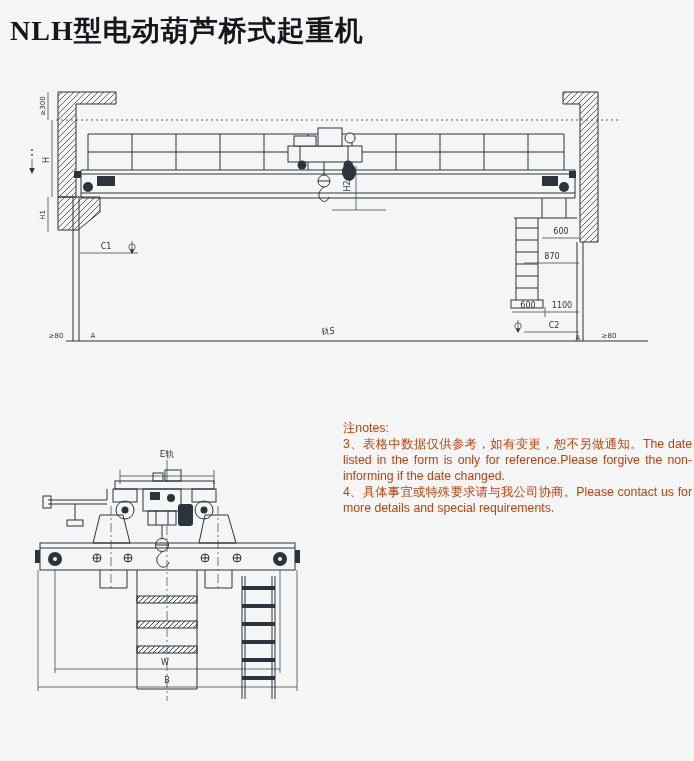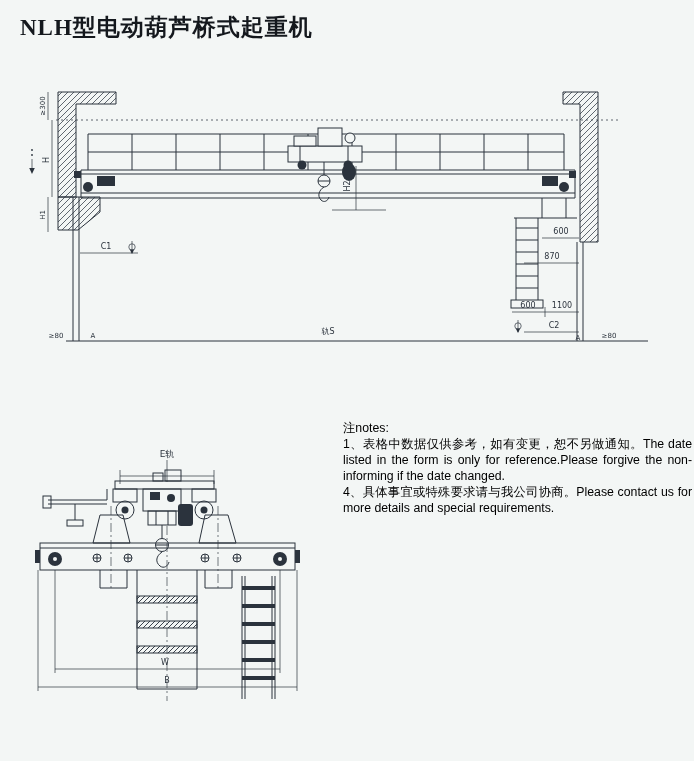--- a/index.html
+++ b/index.html
@@ -2,41 +2,41 @@
 <html><head>
 <meta charset="utf-8">
 <style>
   html,body{margin:0;padding:0;}
   body{
     width:694px;height:761px;position:relative;overflow:hidden;
     background:#f3f6f5;
     font-family:"Liberation Sans", sans-serif;
   }
   .title{
-    position:absolute;left:20px;top:12px;
+    position:absolute;left:10px;top:12px;
     font-family:"Liberation Serif","DejaVu Serif",serif;
-    font-weight:700;font-size:23px;color:#14181d;letter-spacing:1px;
+    font-weight:700;font-size:28px;color:#14181d;letter-spacing:1px;
     white-space:nowrap;
   }
   .drawing{position:absolute;}
   #front-view{left:18px;top:70px;}
   #side-view{left:15px;top:426px;}
   svg .ink{stroke:#2b333d;fill:none;stroke-width:1;}
   svg .thin{stroke:#2b333d;fill:none;stroke-width:0.7;}
   svg .dash{stroke:#39424c;fill:none;stroke-width:0.8;stroke-dasharray:2,3;}
   svg .cl{stroke:#39424c;fill:none;stroke-width:0.7;stroke-dasharray:9,3,2,3;}
   svg .fill{fill:#2b333d;stroke:none;}
   svg .paper{fill:#f3f6f5;stroke:#2b333d;stroke-width:1;}
   svg text.dim{
     font-family:"DejaVu Sans",sans-serif;font-size:8px;fill:#2b333d;stroke:none;
   }
   svg text.dim.sm{font-size:7px;}
   .notes{
     position:absolute;left:343px;top:420px;width:349px;
-    color:#000000;font-size:12.3px;line-height:16px;text-align:justify;
+    color:#c2410c;font-size:12.3px;line-height:16px;text-align:justify;
   }
   .notes p{margin:0;}
 </style>
 </head>
 <body>
 
 <div class="title">NLH型电动葫芦桥式起重机</div>
 
 <svg id="front-view" class="drawing" width="660" height="305" viewBox="0 0 660 305">
   <defs>
@@ -302,15 +302,15 @@
     <line class="thin" x1="265" y1="144" x2="265" y2="247"></line>
     <line class="thin" x1="40" y1="243" x2="265" y2="243"></line>
     <text class="dim" x="150" y="239" text-anchor="middle">W</text>
     <line class="thin" x1="23" y1="261" x2="282" y2="261"></line>
     <text class="dim" x="152" y="257" text-anchor="middle">B</text>
   </g>
 </svg>
 
 <div class="notes">
   <p>注notes:</p>
-  <p>1、表格中数据仅供参考，如有变更，恕不另做通知。The date listed in the form is only for reference.Please forgive the non-informing if the date changed.</p>
+  <p>3、表格中数据仅供参考，如有变更，恕不另做通知。The date listed in the form is only for reference.Please forgive the non-informing if the date changed.</p>
   <p>4、具体事宜或特殊要求请与我公司协商。Please contact us for more details and special requirements.</p>
 </div>
 
 </body></html>

